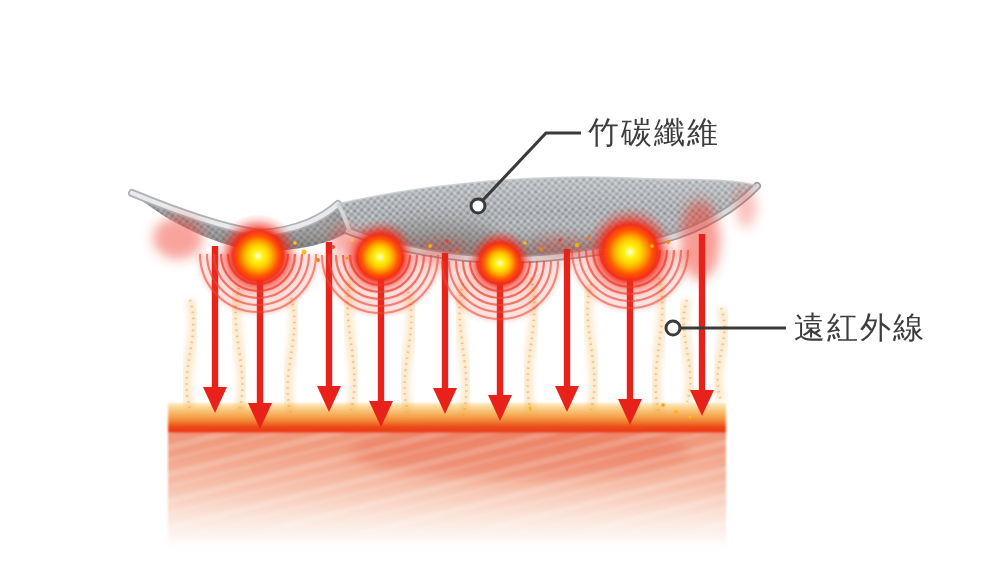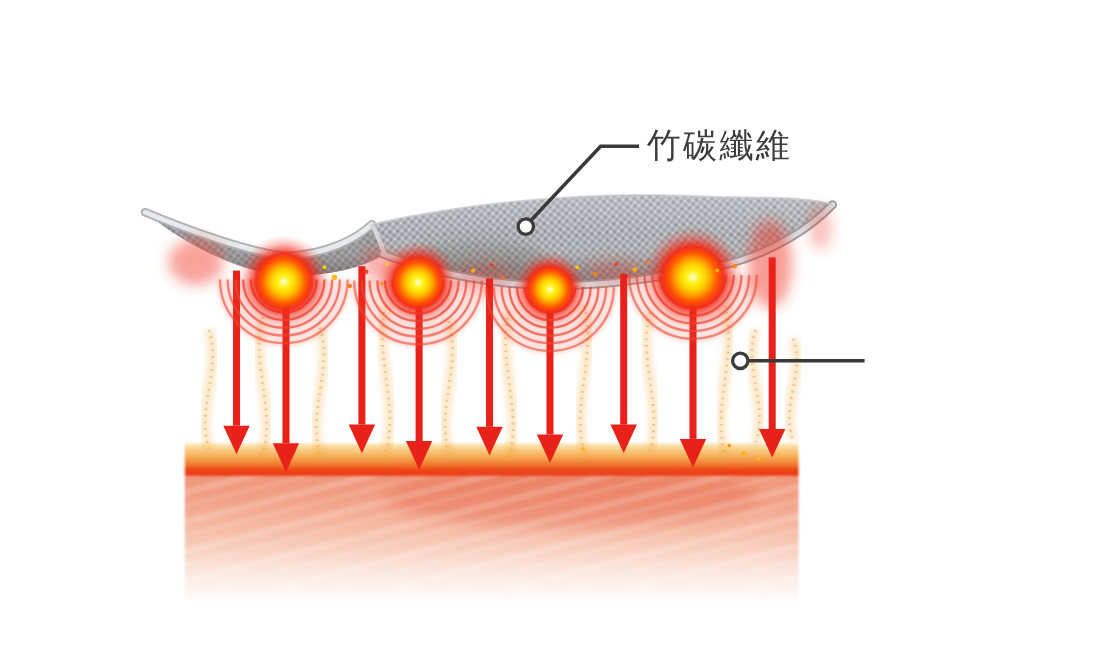--- a/index.html
+++ b/index.html
@@ -318,13 +318,14 @@
         <circle cx="478" cy="206" r="7" fill="#FFFFFF" stroke-width="3"></circle>
       </g>
       <g>
         <line x1="681" y1="328" x2="786" y2="328" stroke-width="3.2"></line>
         <circle cx="673" cy="328" r="7" fill="#FFFFFF" stroke-width="3"></circle>
       </g>
     </g>
   </svg>
 
   <div class="callout" id="label-fabric">竹碳纖維</div>
+  <div class="callout" id="label-infrared">遠紅外線</div>
 </div>
 
 </body></html>

